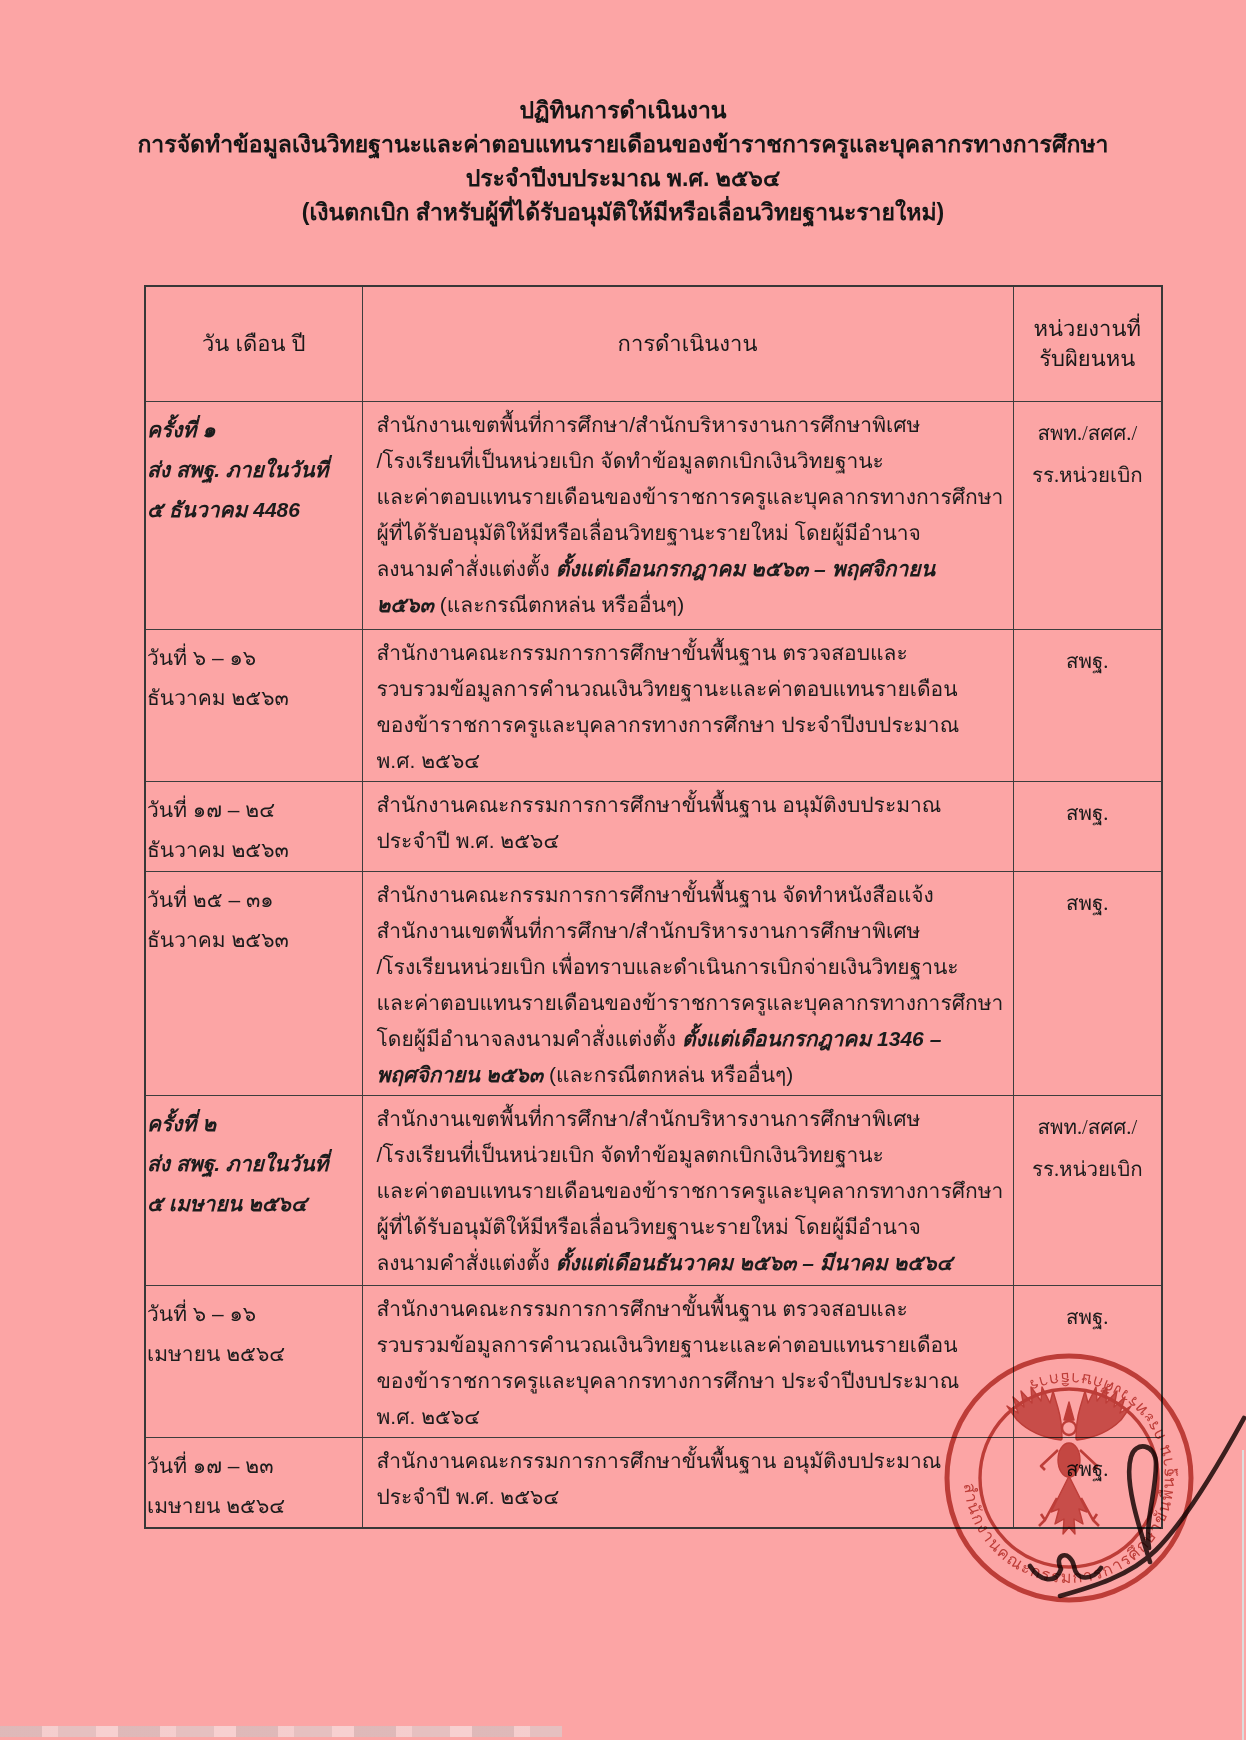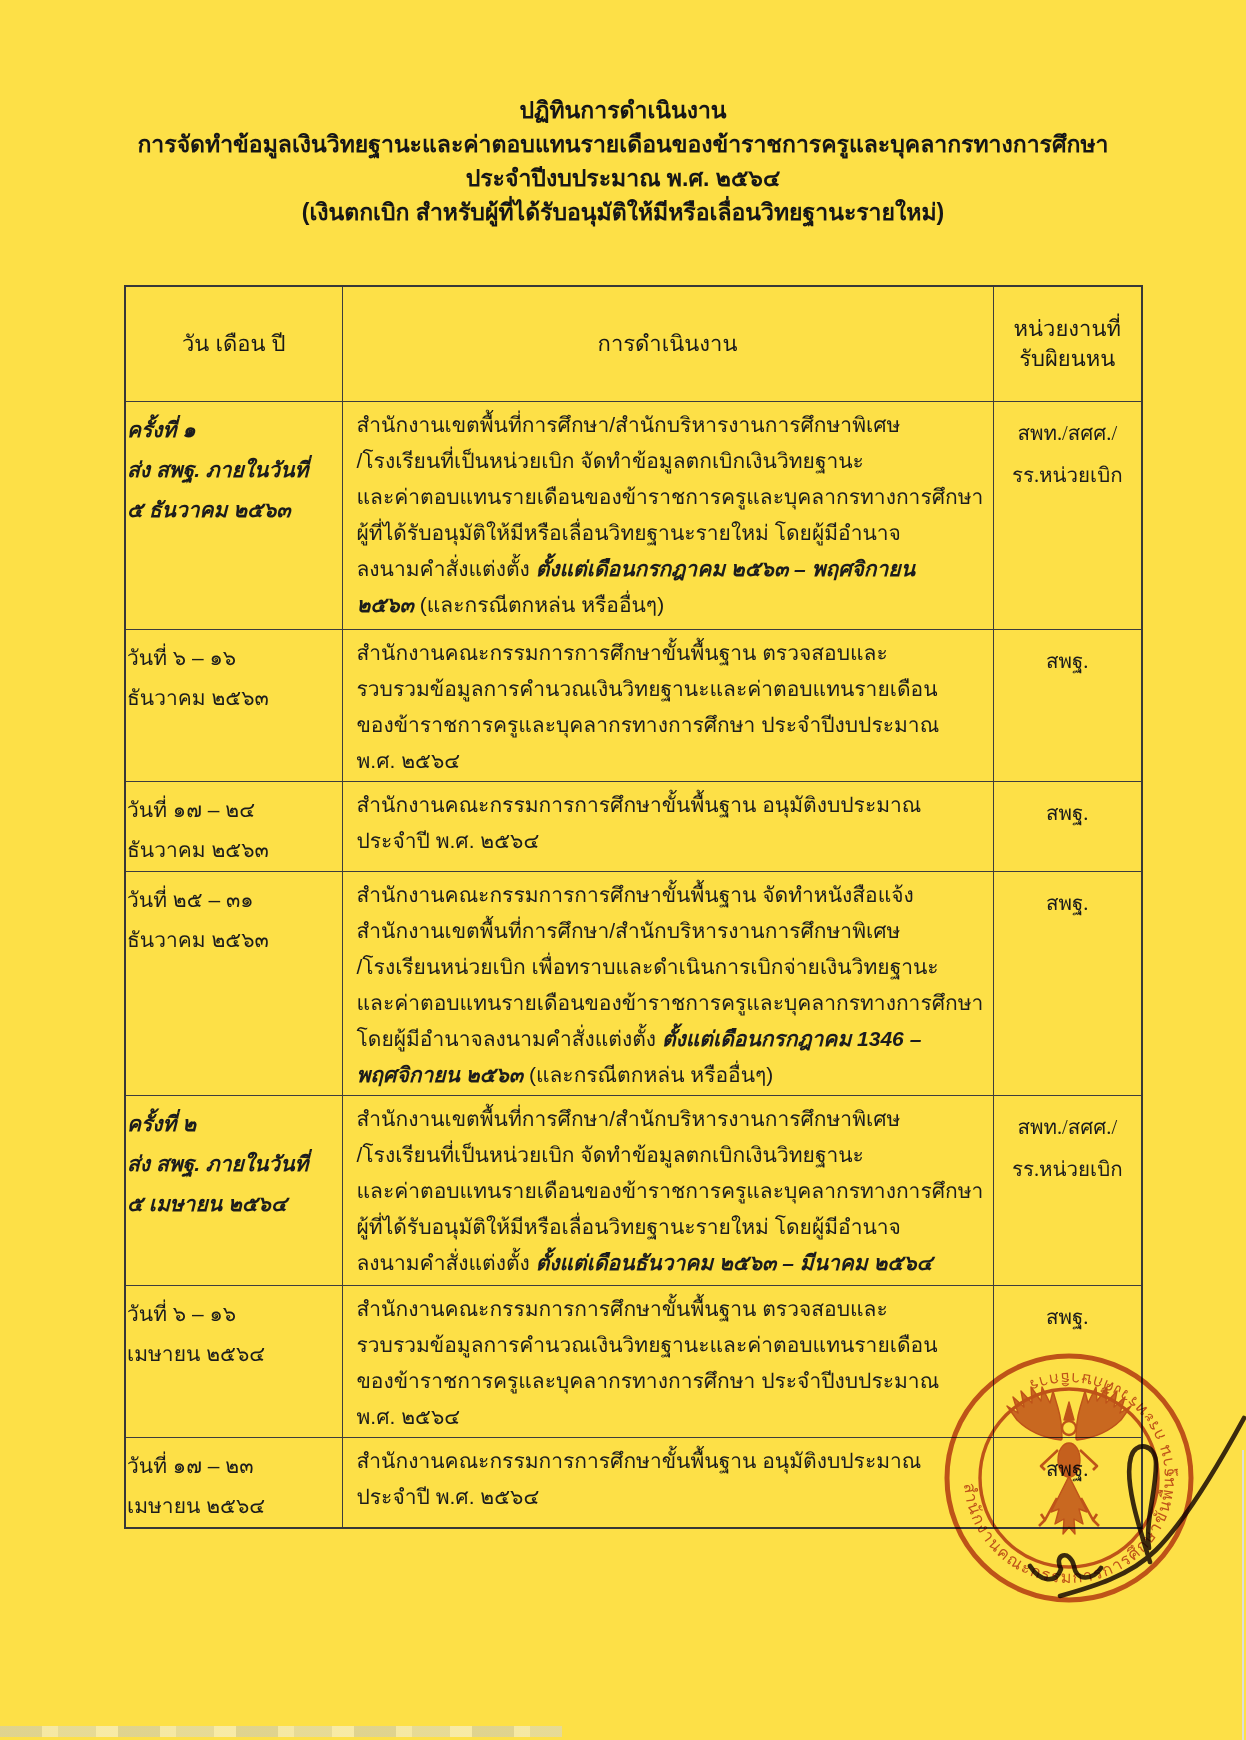--- a/index.html
+++ b/index.html
@@ -1,30 +1,30 @@
 <!DOCTYPE html>
 <html><head>
 <meta charset="utf-8">
 <style>
   html,body{margin:0;padding:0;}
   body{
     width:1246px;height:1740px;position:relative;background:#fdfdfc;
     font-family:"Liberation Sans","DejaVu Sans",sans-serif;color:#1c1c1c;
     overflow:hidden;
   }
-  .page{position:absolute;inset:0;background:#fde047;}
+  .page{position:absolute;inset:0;background:#fca5a5;}
   
   .titles{
     position:absolute;top:93px;left:0;width:100%;
     text-align:center;font-weight:bold;font-size:23px;line-height:34px;
     color:#161616;
   }
   
   table.cal{
-    position:absolute;left:124px;top:285px;width:1017px;
+    position:absolute;left:144px;top:285px;width:1017px;
     border-collapse:collapse;table-layout:fixed;
     border:2.4px solid #383838;
     background:transparent;
   }
   table.cal th, table.cal td{
     border:1.6px solid #3d3d3d;
     vertical-align:top;
     font-weight:normal;
   }
   table.cal th{
@@ -88,21 +88,21 @@
           <div>หน่วยงานที่</div>
           <div>รับผิยนหน</div>
         </th>
       </tr>
     </thead>
     <tbody>
         <tr style="height: 228px;">
           <td class="c-date em">
             <div>ครั้งที่ ๑</div>
             <div>ส่ง สพฐ. ภายในวันที่</div>
-            <div>๕ ธันวาคม ๒๕๖๓</div>
+            <div>๕ ธันวาคม 4486</div>
           </td>
           <td class="c-act">
             <div><span>สำนักงานเขตพื้นที่การศึกษา/สำนักบริหารงานการศึกษาพิเศษ</span></div>
             <div><span>/โรงเรียนที่เป็นหน่วยเบิก จัดทำข้อมูลตกเบิกเงินวิทยฐานะ</span></div>
             <div><span>และค่าตอบแทนรายเดือนของข้าราชการครูและบุคลากรทางการศึกษา</span></div>
             <div><span>ผู้ที่ได้รับอนุมัติให้มีหรือเลื่อนวิทยฐานะรายใหม่ โดยผู้มีอำนาจ</span></div>
             <div><span>ลงนามคำสั่งแต่งตั้ง </span><span class="b">ตั้งแต่เดือนกรกฎาคม ๒๕๖๓ – พฤศจิกายน</span></div>
             <div><span class="b">๒๕๖๓ </span><span>(และกรณีตกหล่น หรืออื่นๆ)</span></div>
           </td>
           <td class="c-org">

